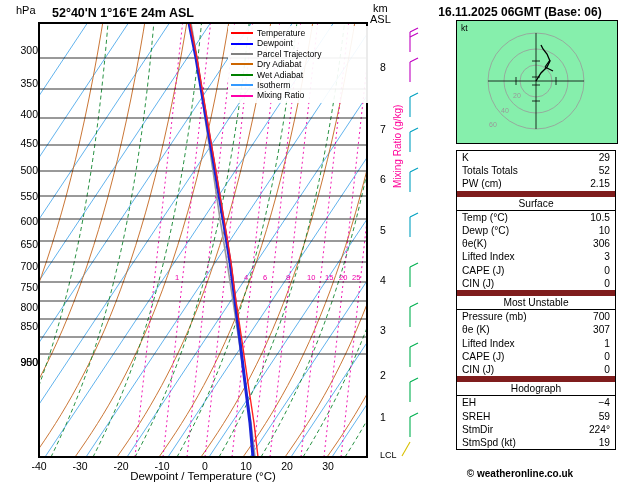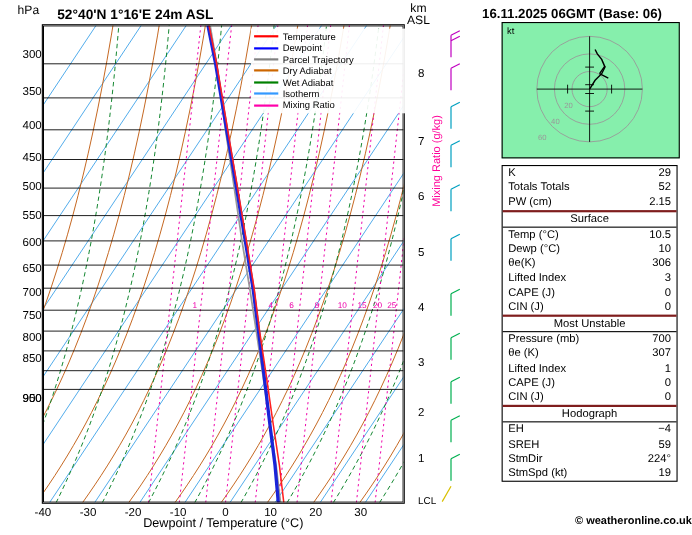--- a/index.html
+++ b/index.html
@@ -31,23 +31,23 @@
 
   
   #rightcol{position:absolute;left:411px;top:0;width:218px;height:486px;}
   #date-title{position:absolute;left:0;top:5px;width:218px;text-align:center;font-size:12px;font-weight:bold;color:#000;}
 
   #hodo-box{position:absolute;left:45px;top:20px;width:160px;height:122px;border:1px solid #000;background:#86efac;}
   #hodo-kt{position:absolute;left:4px;top:2px;font-size:8.5px;color:#000;}
 
   .tablebox{position:absolute;left:45px;border:1px solid #000;background:#fff;font-size:10.2px;color:#000;box-sizing:border-box;}
   .tablebox .row{display:flex;justify-content:space-between;padding:0 5px;line-height:13.2px;}
-  .tablebox .hdr{text-align:center;line-height:13.2px;border-top:2px solid #7f1d1d;border-bottom:1px solid #000;font-size:10.2px;}
+  .tablebox .hdr{text-align:center;line-height:13.2px;border-top:6px solid #7f1d1d;border-bottom:1px solid #000;font-size:10.2px;}
   #tbl-main{top:150px;width:160px;}
-  #copyright{position:absolute;left:0;top:468px;width:218px;text-align:right;font-size:10px;font-weight:bold;color:#000;}
+  #copyright{position:absolute;left:0;top:468px;width:218px;text-align:center;font-size:10px;font-weight:bold;color:#000;}
 
   .wind-barbs{position:absolute;left:398px;top:22px;width:24px;height:436px;}
 </style>
 </head>
 <body>
 
 <div class="root">
 
   <div id="sounding">
 

